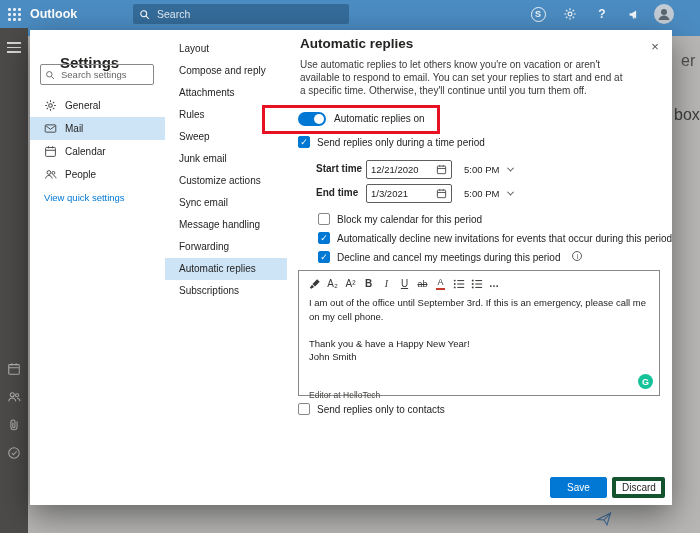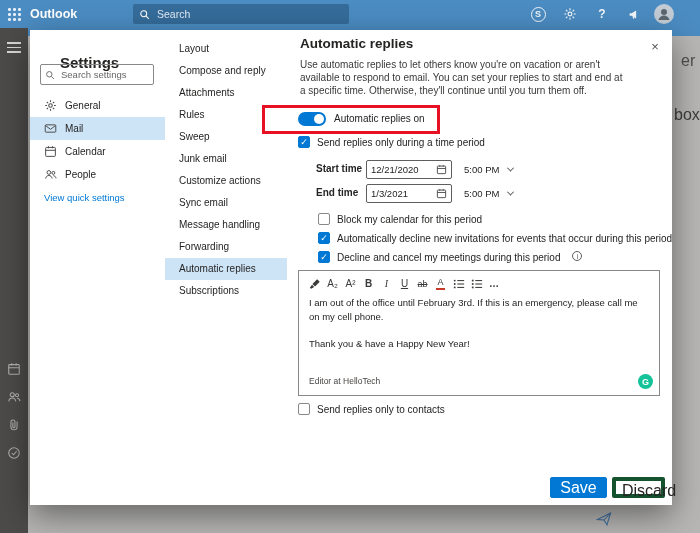--- a/index.html
+++ b/index.html
@@ -84,21 +84,21 @@
   .tbtn.underline { text-decoration:underline; }
   .tbtn.strike { text-decoration:line-through; font-size:9px; }
   .tbtn.fontcolor { flex-direction:column; font-size:9px; line-height:9px; }
   .colorbar { display:block; width:9px; height:2px; background:#c43b2a; margin-top:1px; }
   .tbtn.more { font-weight:700; letter-spacing:1px; }
   .ebody { padding:3px 10px 0; font-size:9.5px; line-height:13.5px; color:#252423; }
   .ebody .line { min-height:13.5px; }
   .ebody .tiny { font-size:8.5px; color:#484644;margin-top:25px; }
   .grammarly { position:absolute; right:6px; bottom:6px; width:15px; height:15px; border-radius:50%; background:#15c39a;
     color:#fff; font-size:9px; font-weight:700; display:flex; align-items:center; justify-content:center; cursor:pointer; }
-  .btn { position:absolute; top:447px; height:21px; border-radius:2px; font-size:16px; font-family:inherit; cursor:pointer; }
+  .btn { position:absolute; top:447px; height:21px; border-radius:2px; font-size:10px; font-family:inherit; cursor:pointer; }
   .btn.save { left:263px; width:57px; background:#0078d4; color:#fff; border:1px solid #0078d4; }
   .btn.discard { left:325px; width:53px; background:#fff; color:#252423; border:4px solid #14532d; }
 </style>
 </head>
 <body>
 
 <div class="screen">
 
   <header class="topbar">
     <div class="waffle">
@@ -336,23 +336,24 @@
                 <rect x="5" y="2.4" width="8" height="1.2"></rect>
                 <rect x="1" y="6" width="2" height="2"></rect>
                 <rect x="5" y="6.4" width="8" height="1.2"></rect>
                 <rect x="1" y="10" width="2" height="2"></rect>
                 <rect x="5" y="10.4" width="8" height="1.2"></rect>
               </svg>
             </span>
           <span class="tbtn more">…</span>
         </div>
         <div class="ebody">
-          <div class="line">I am out of the office until February 3rd. If this is an emergency, please call me on my cell phone.</div>
+          <div class="line">I am out of the office until September 3rd. If this is an emergency, please call me on my cell phone.</div>
           <div class="line"></div>
           <div class="line">Thank you &amp; have a Happy New Year!</div>
+          <div class="line">John Smith</div>
           <div class="line tiny">Editor at HelloTech</div>
         </div>
         <div class="grammarly">
             <span>G</span>
           </div>
       </div>
 
       <label class="cbrow" style="left:11px;top:373px">
         <span class="cb"></span>
         <span class="cbl">Send replies only to contacts</span>

